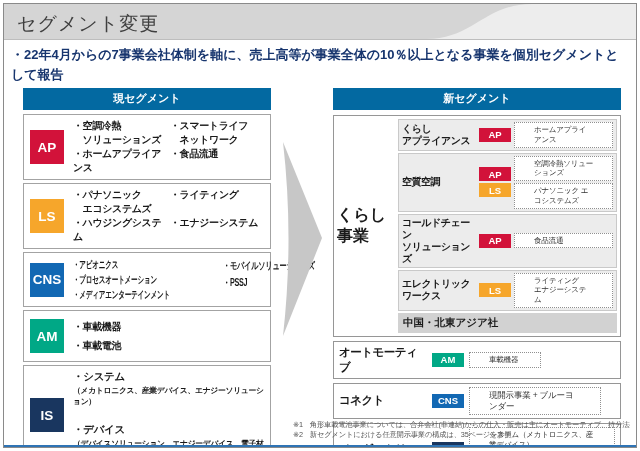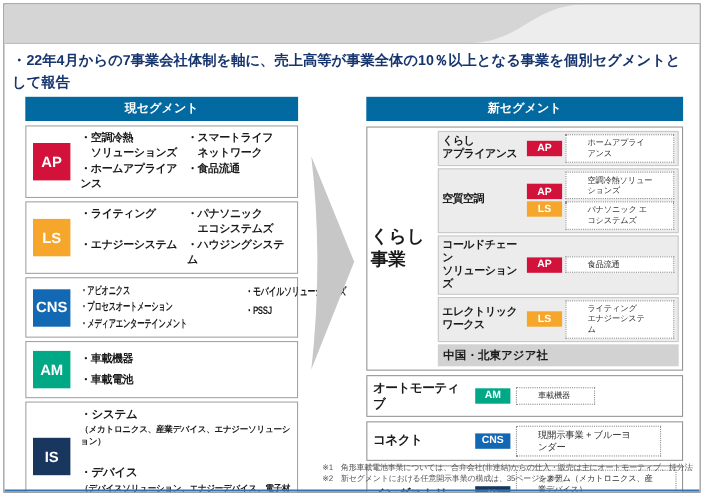--- a/index.html
+++ b/index.html
@@ -63,20 +63,21 @@
 </style>
 </head>
 <body>
 
 <div class="slide">
 
   <div class="titlebar">
     <svg width="210" height="35" viewBox="0 0 210 35">
       <path d="M0 35 C 48 35 58 0 106 0 L 210 0 L 210 35 Z" fill="#ededed"></path>
     </svg>
+    <div class="page-title">セグメント変更</div>
   </div>
 
   <div class="bullets">
     <div>・22年4月からの7事業会社体制を軸に、売上高等が事業全体の10％以上となる事業を個別セグメントとして報告</div>
   </div>
 
   <div class="main">
 
     <div class="col-left">
       <div class="col-header">現セグメント</div>
@@ -89,26 +90,26 @@
 ・ホームアプライアンス</div>
           <div class="itemcol">・スマートライフ
 　ネットワーク
 ・食品流通</div>
         </div>
       </div>
 
       <div class="box" style="min-height:50px">
         <div class="badge-lg b-ls">LS</div>
         <div class="cols2">
-          <div class="itemcol">・ライティング
-
-・エナジーシステム</div>
           <div class="itemcol">・パナソニック
 　エコシステムズ
 ・ハウジングシステム</div>
+          <div class="itemcol">・ライティング
+
+・エナジーシステム</div>
         </div>
       </div>
 
       <div class="box" style="min-height:44px">
         <div class="badge-lg b-cns">CNS</div>
         <div class="cols2">
           <div class="itemcol cns-narrow">・アビオニクス
 ・プロセスオートメーション
 ・メディアエンターテインメント</div>
           <div class="itemcol cns-col2">・モバイルソリューションズ

